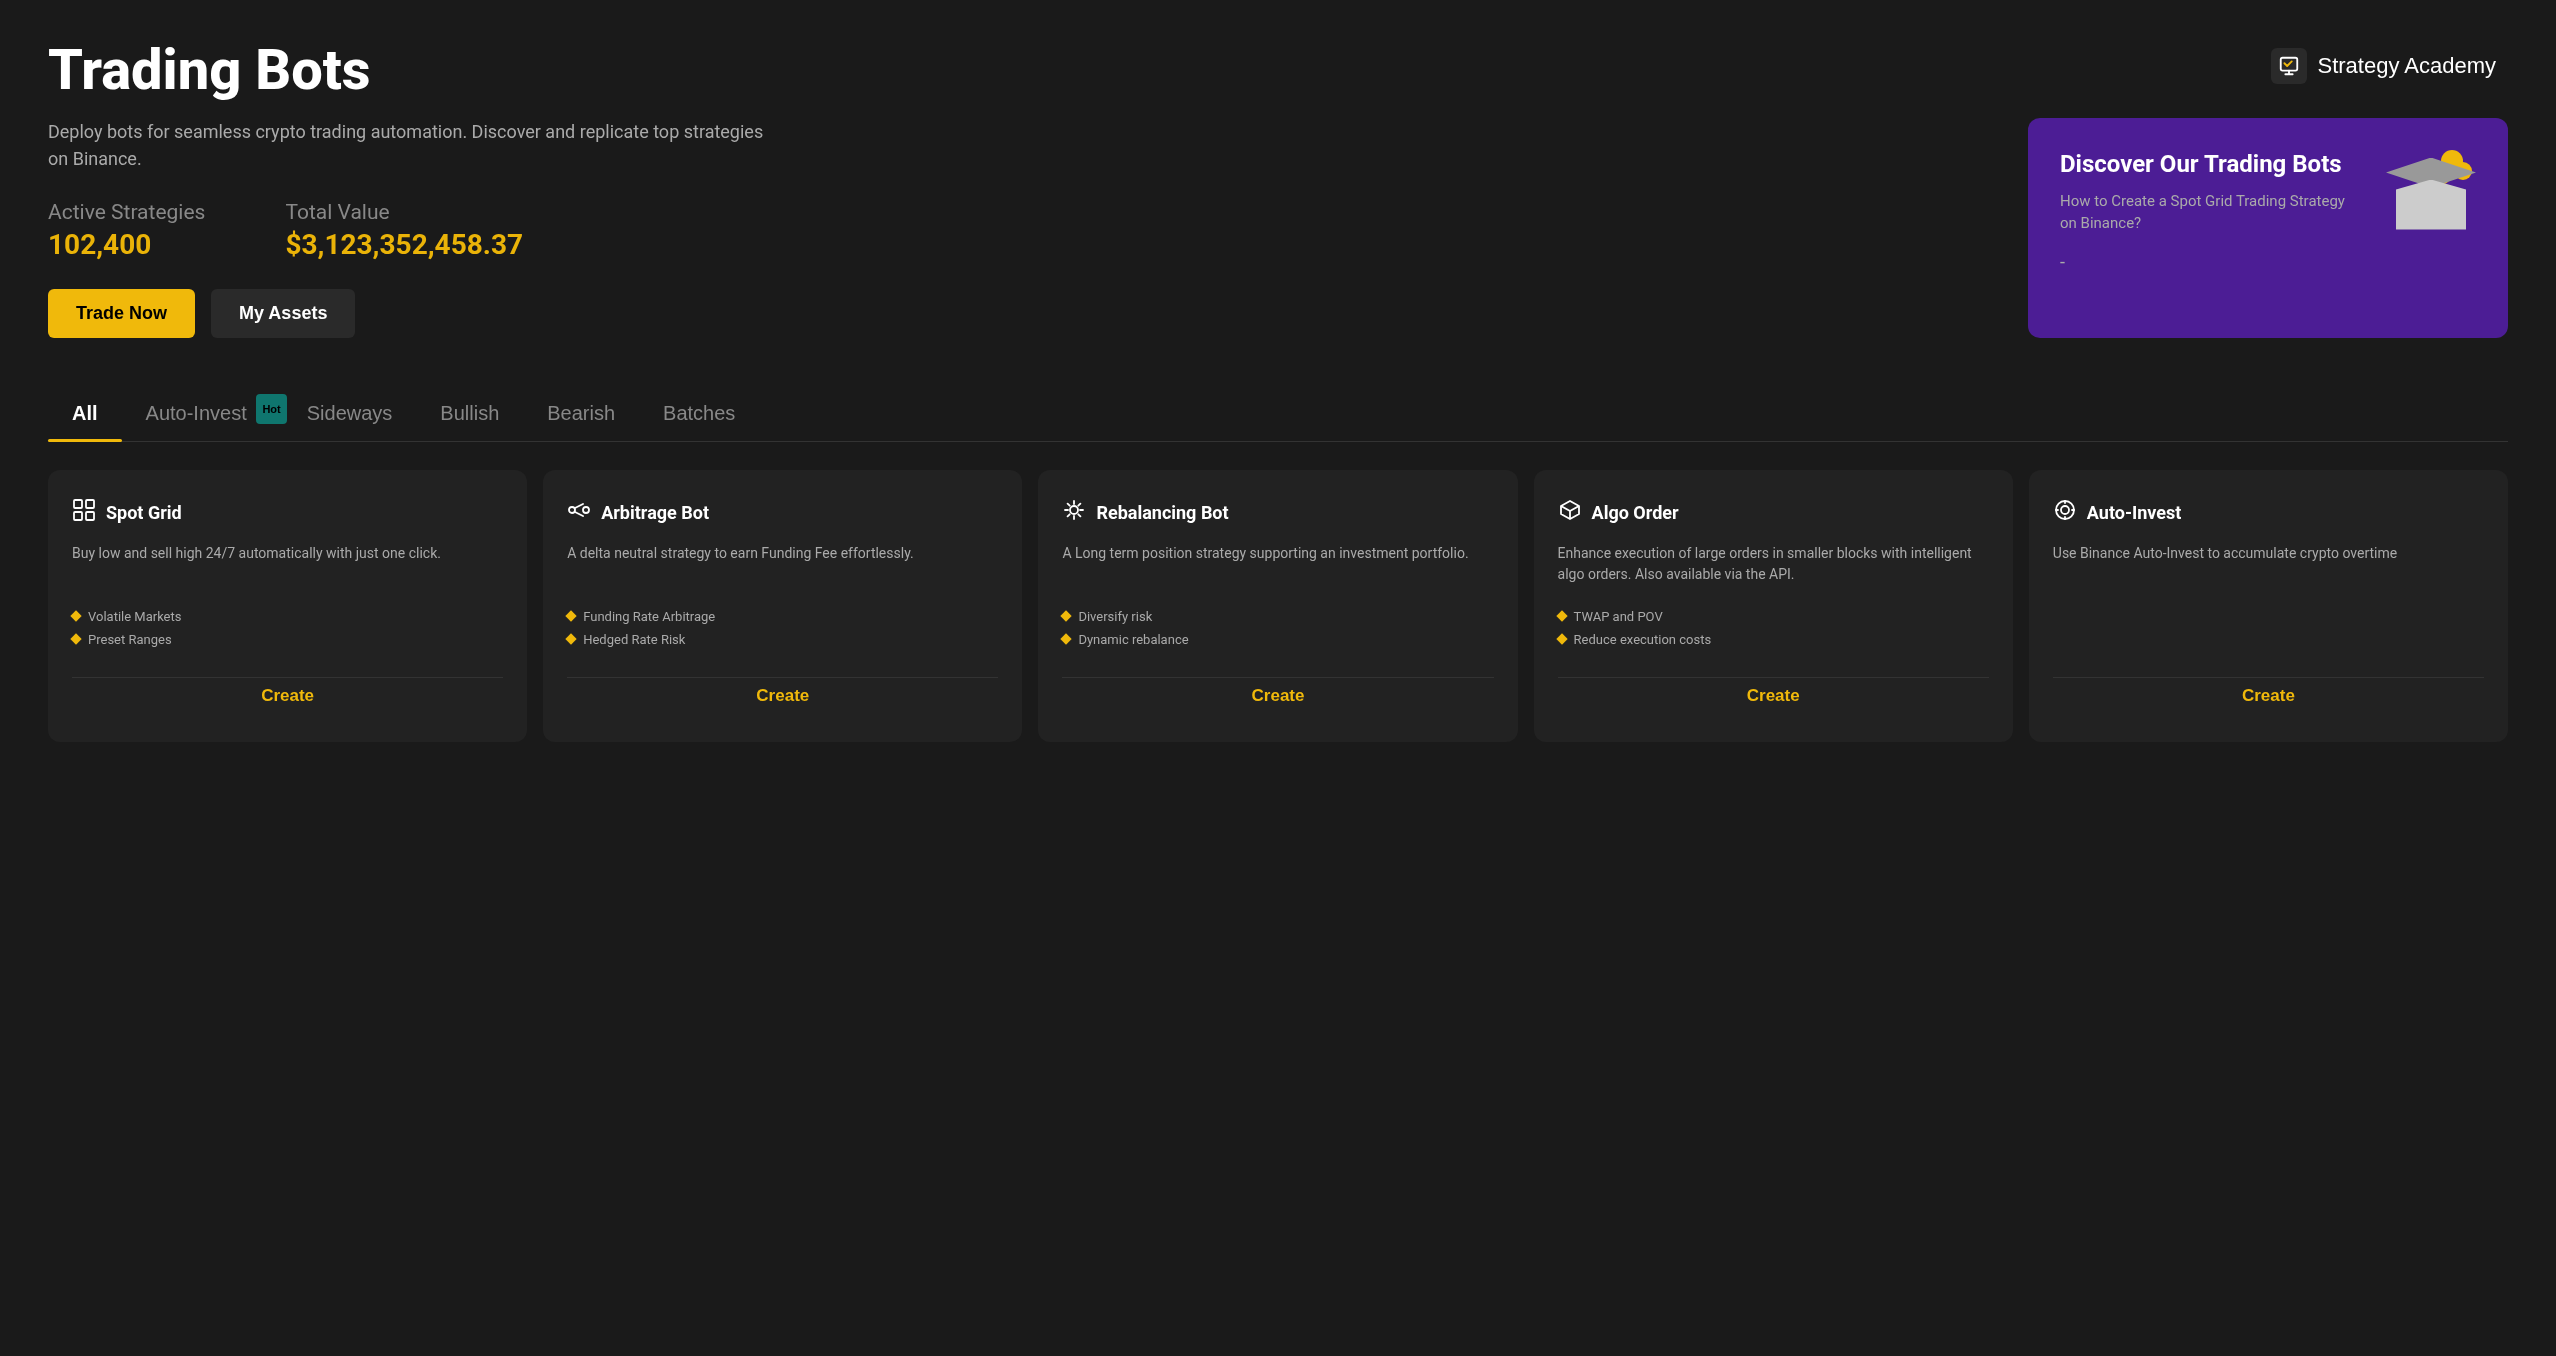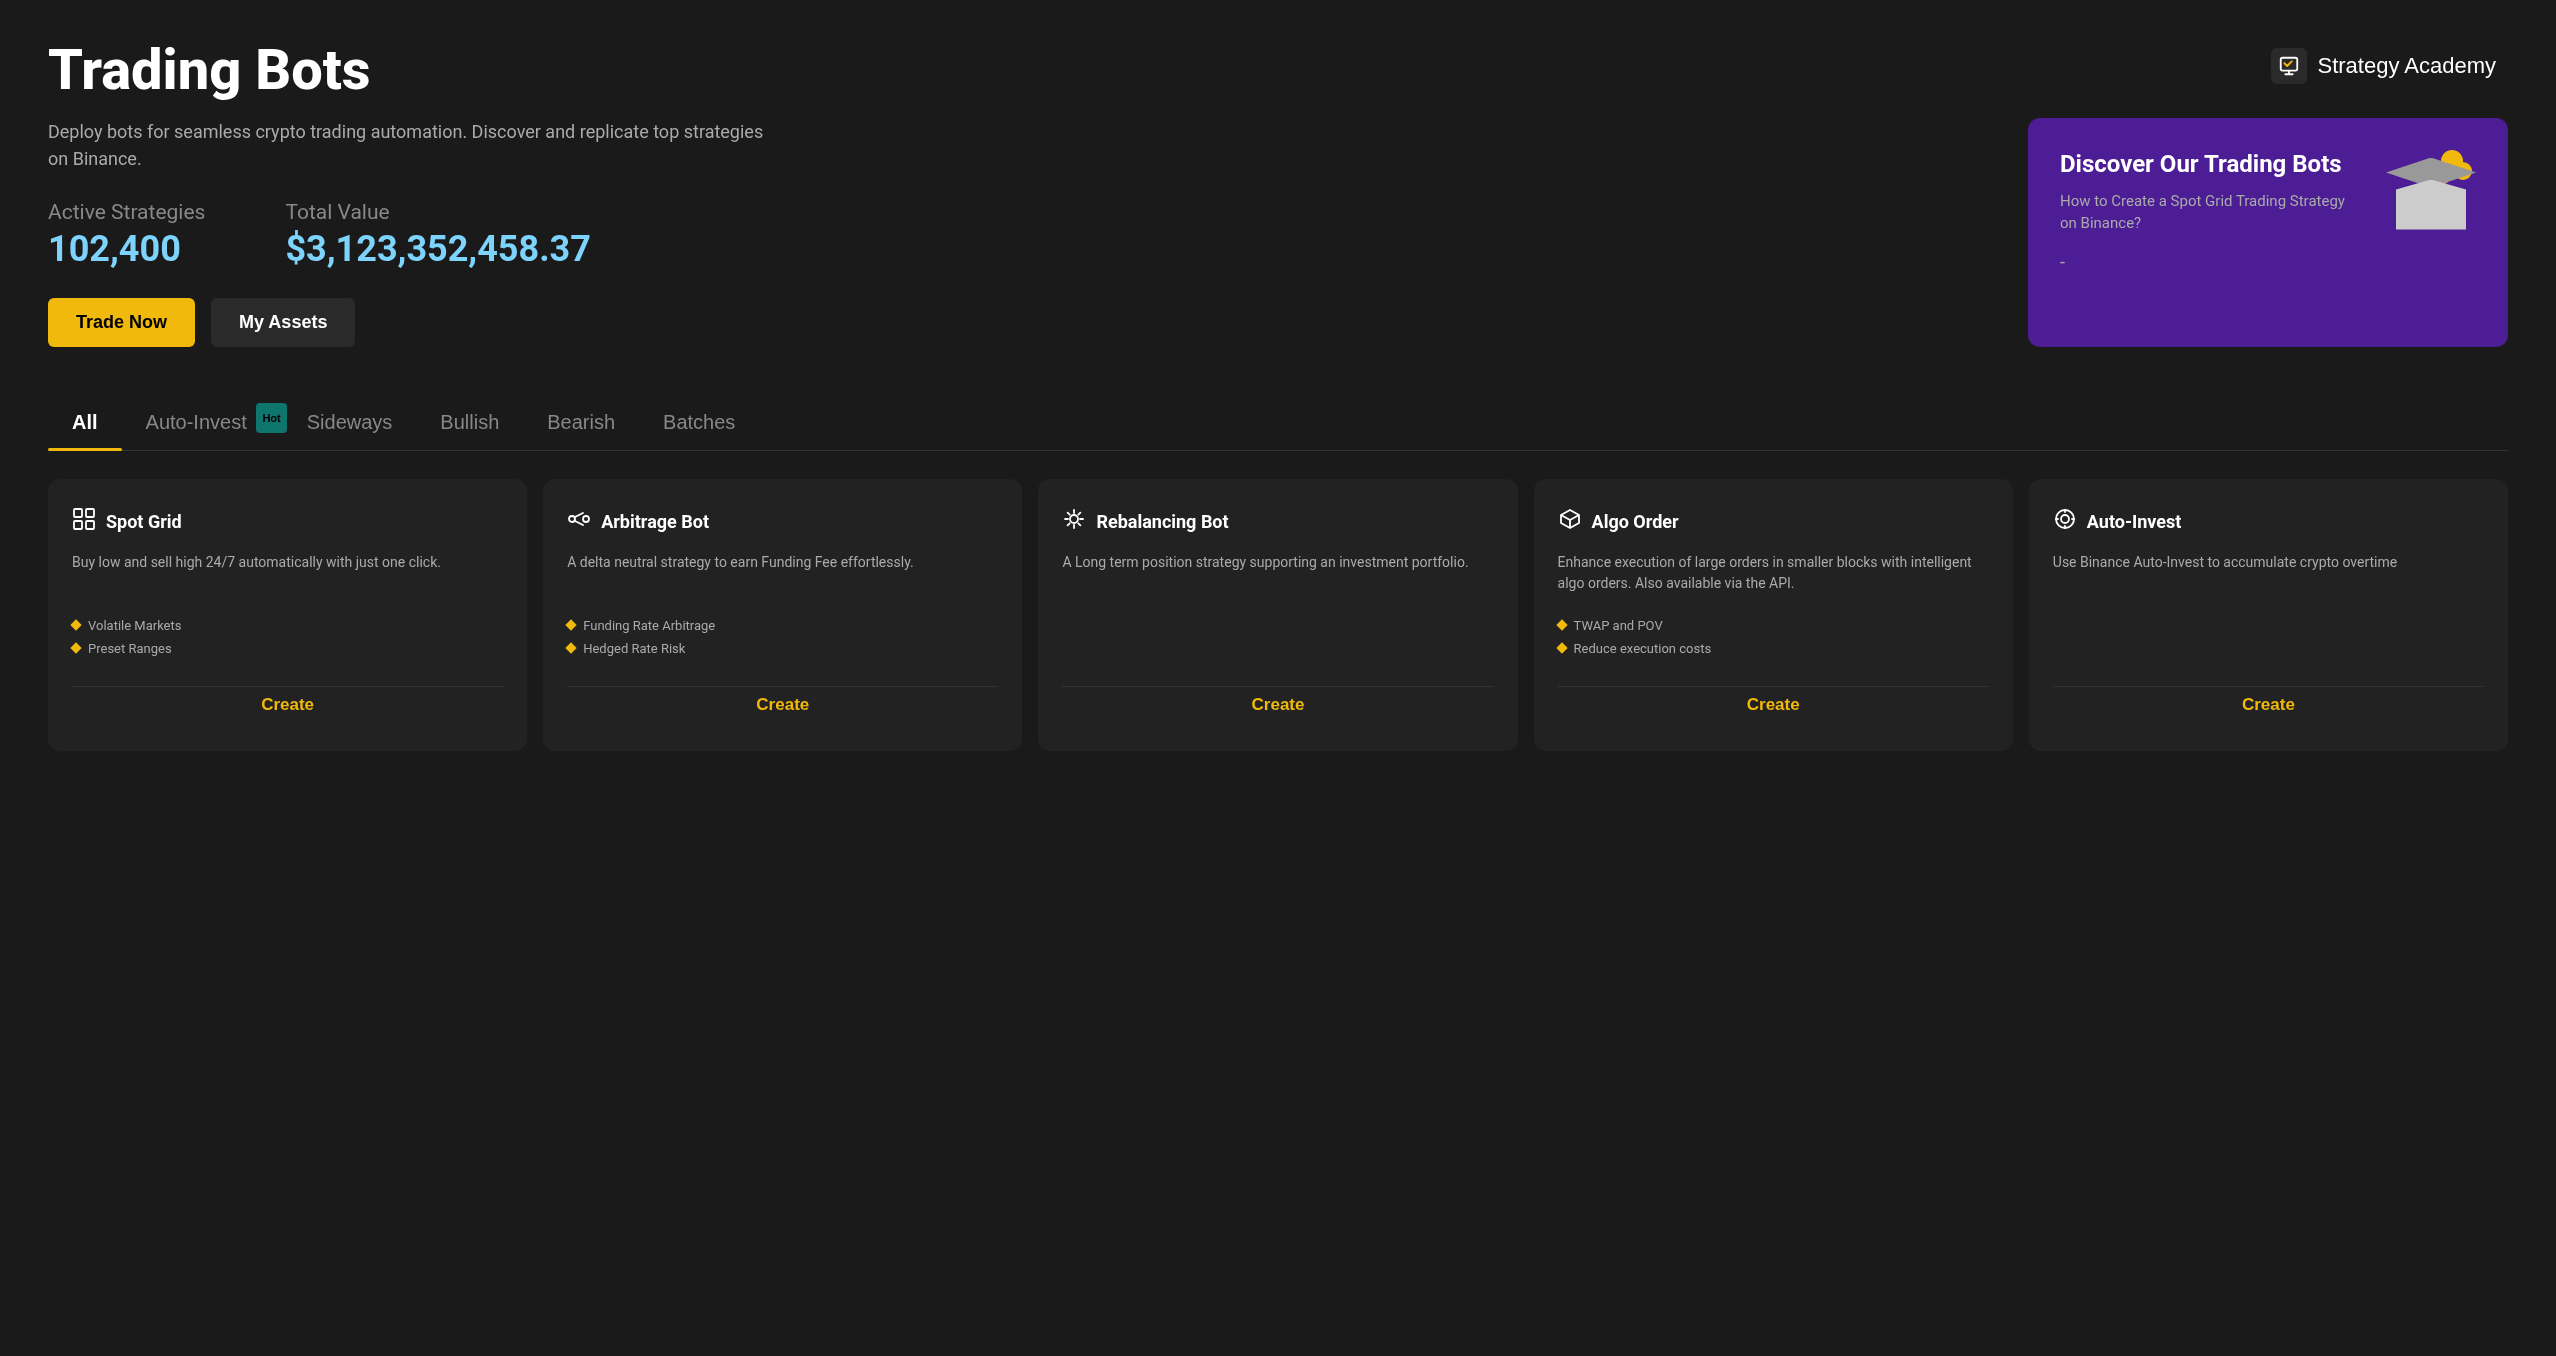--- a/index.html
+++ b/index.html
@@ -74,22 +74,22 @@
       margin-bottom: 28px;
     }
 
     .stat-label {
       color: #888888;
       font-size: 21px;
       margin-bottom: 4px;
     }
 
     .stat-value {
-      color: #7dd3fc;
-      font-size: 36px;
+      color: #eab308;
+      font-size: 28px;
       font-weight: 700;
     }
 
     .btn-row {
       display: flex;
       gap: 16px;
     }
 
     .btn-primary {
       background: #f0b90b;
@@ -443,20 +443,30 @@
         <span class="card-icon">
           <svg width="24" height="24" viewBox="0 0 24 24" fill="none">
             <path d="M12 3v3M12 18v3M3 12h3M18 12h3" stroke="white" stroke-width="1.8" stroke-linecap="round"></path>
             <circle cx="12" cy="12" r="4" stroke="white" stroke-width="1.8"></circle>
             <path d="M5.6 5.6l2.1 2.1M16.3 16.3l2.1 2.1M16.3 7.7l2.1-2.1M5.6 18.4l2.1-2.1" stroke="white" stroke-width="1.8" stroke-linecap="round"></path>
           </svg>
         </span>
         <span class="card-title">Rebalancing Bot</span>
       </div>
       <div class="card-description">A Long term position strategy supporting an investment portfolio.</div>
+      <ul class="card-features">
+        <li>
+            <span class="feature-diamond"></span>
+            <span>Diversify risk</span>
+          </li>
+        <li>
+            <span class="feature-diamond"></span>
+            <span>Dynamic rebalance</span>
+          </li>
+      </ul>
       <button class="card-create-btn">Create</button>
     </div>
 
     <div class="bot-card">
       <div class="card-header">
         <span class="card-icon">
           <svg width="24" height="24" viewBox="0 0 24 24" fill="none">
             <path d="M12 3L3 8v8l9 5 9-5V8z" stroke="white" stroke-width="1.8" stroke-linejoin="round"></path>
             <path d="M3 8l9 5M21 8l-9 5M12 13v8" stroke="white" stroke-width="1.8"></path>
           </svg>

